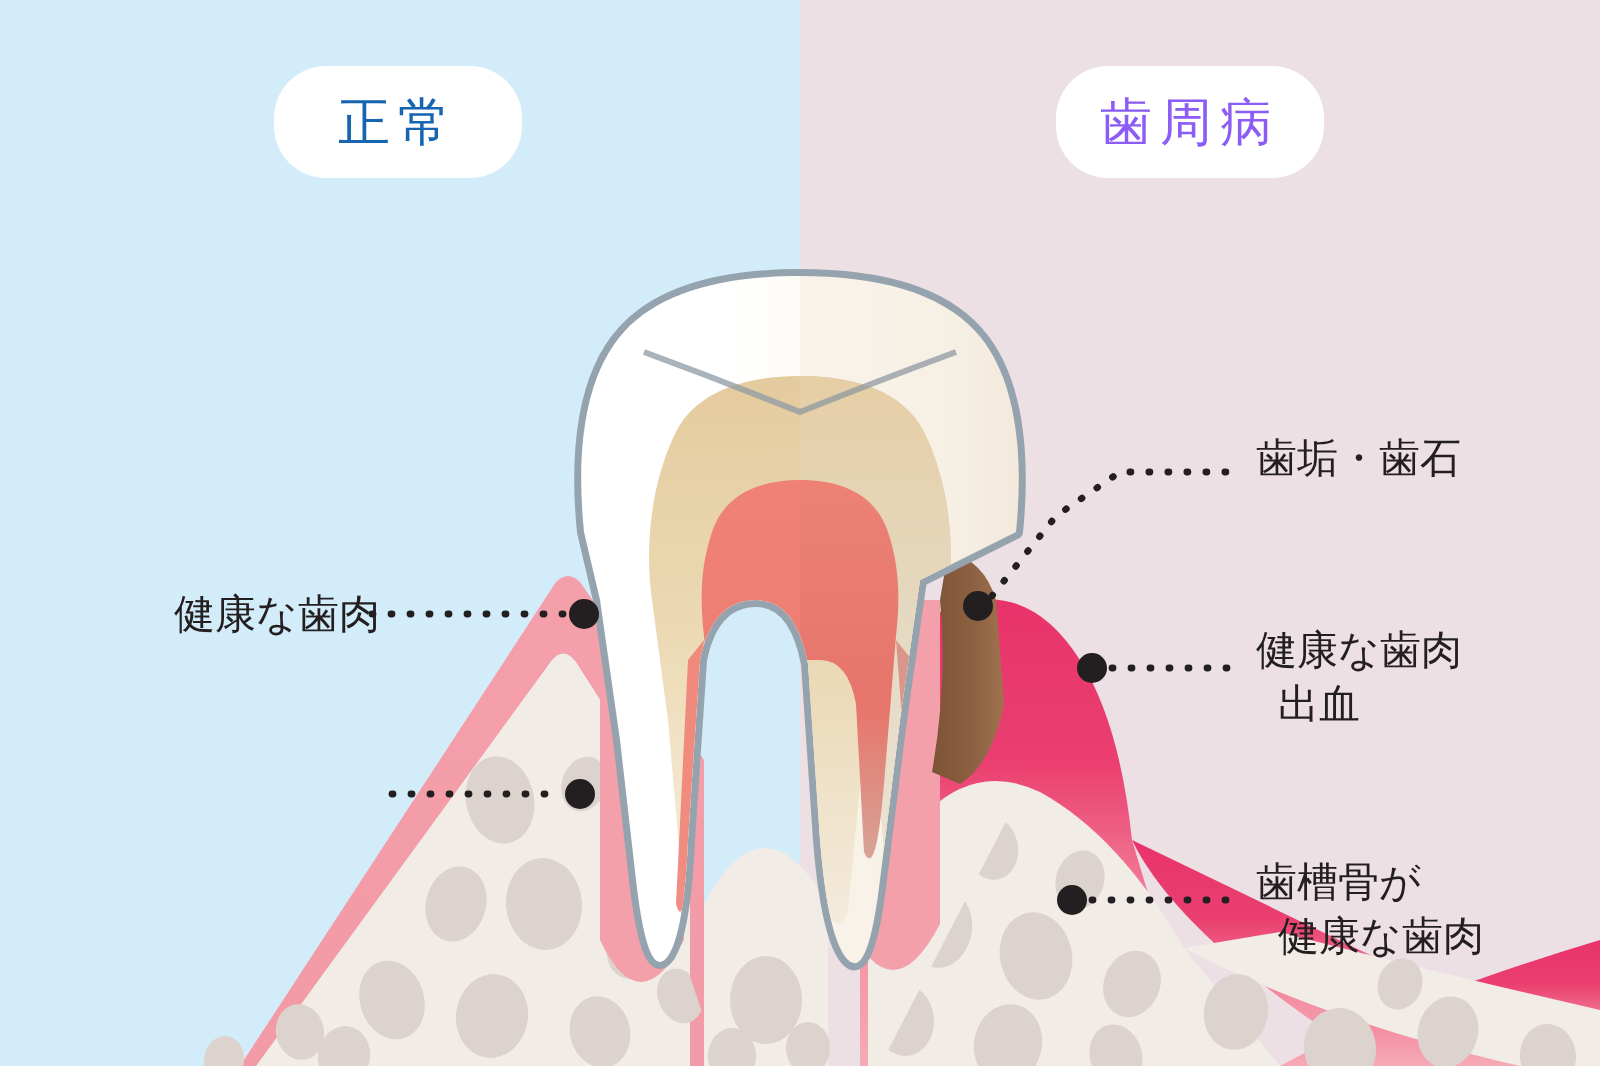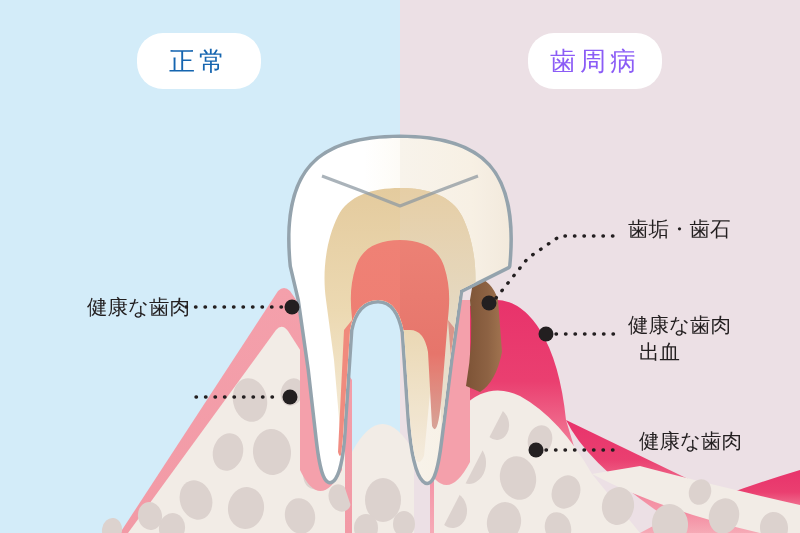--- a/index.html
+++ b/index.html
@@ -292,16 +292,17 @@
 
 
   <div class="label right" id="lbl-plaque">歯垢・歯石</div>
 
   <div class="label right" id="lbl-swelling">
     <span class="line1">健康な歯肉</span>
     <span class="line2">出血</span>
   </div>
 
   <div class="label right" id="lbl-boneloss">
+    <span class="line1">歯槽骨が</span>
     <span class="line2">健康な歯肉</span>
   </div>
 
 </div>
 
 </body></html>

